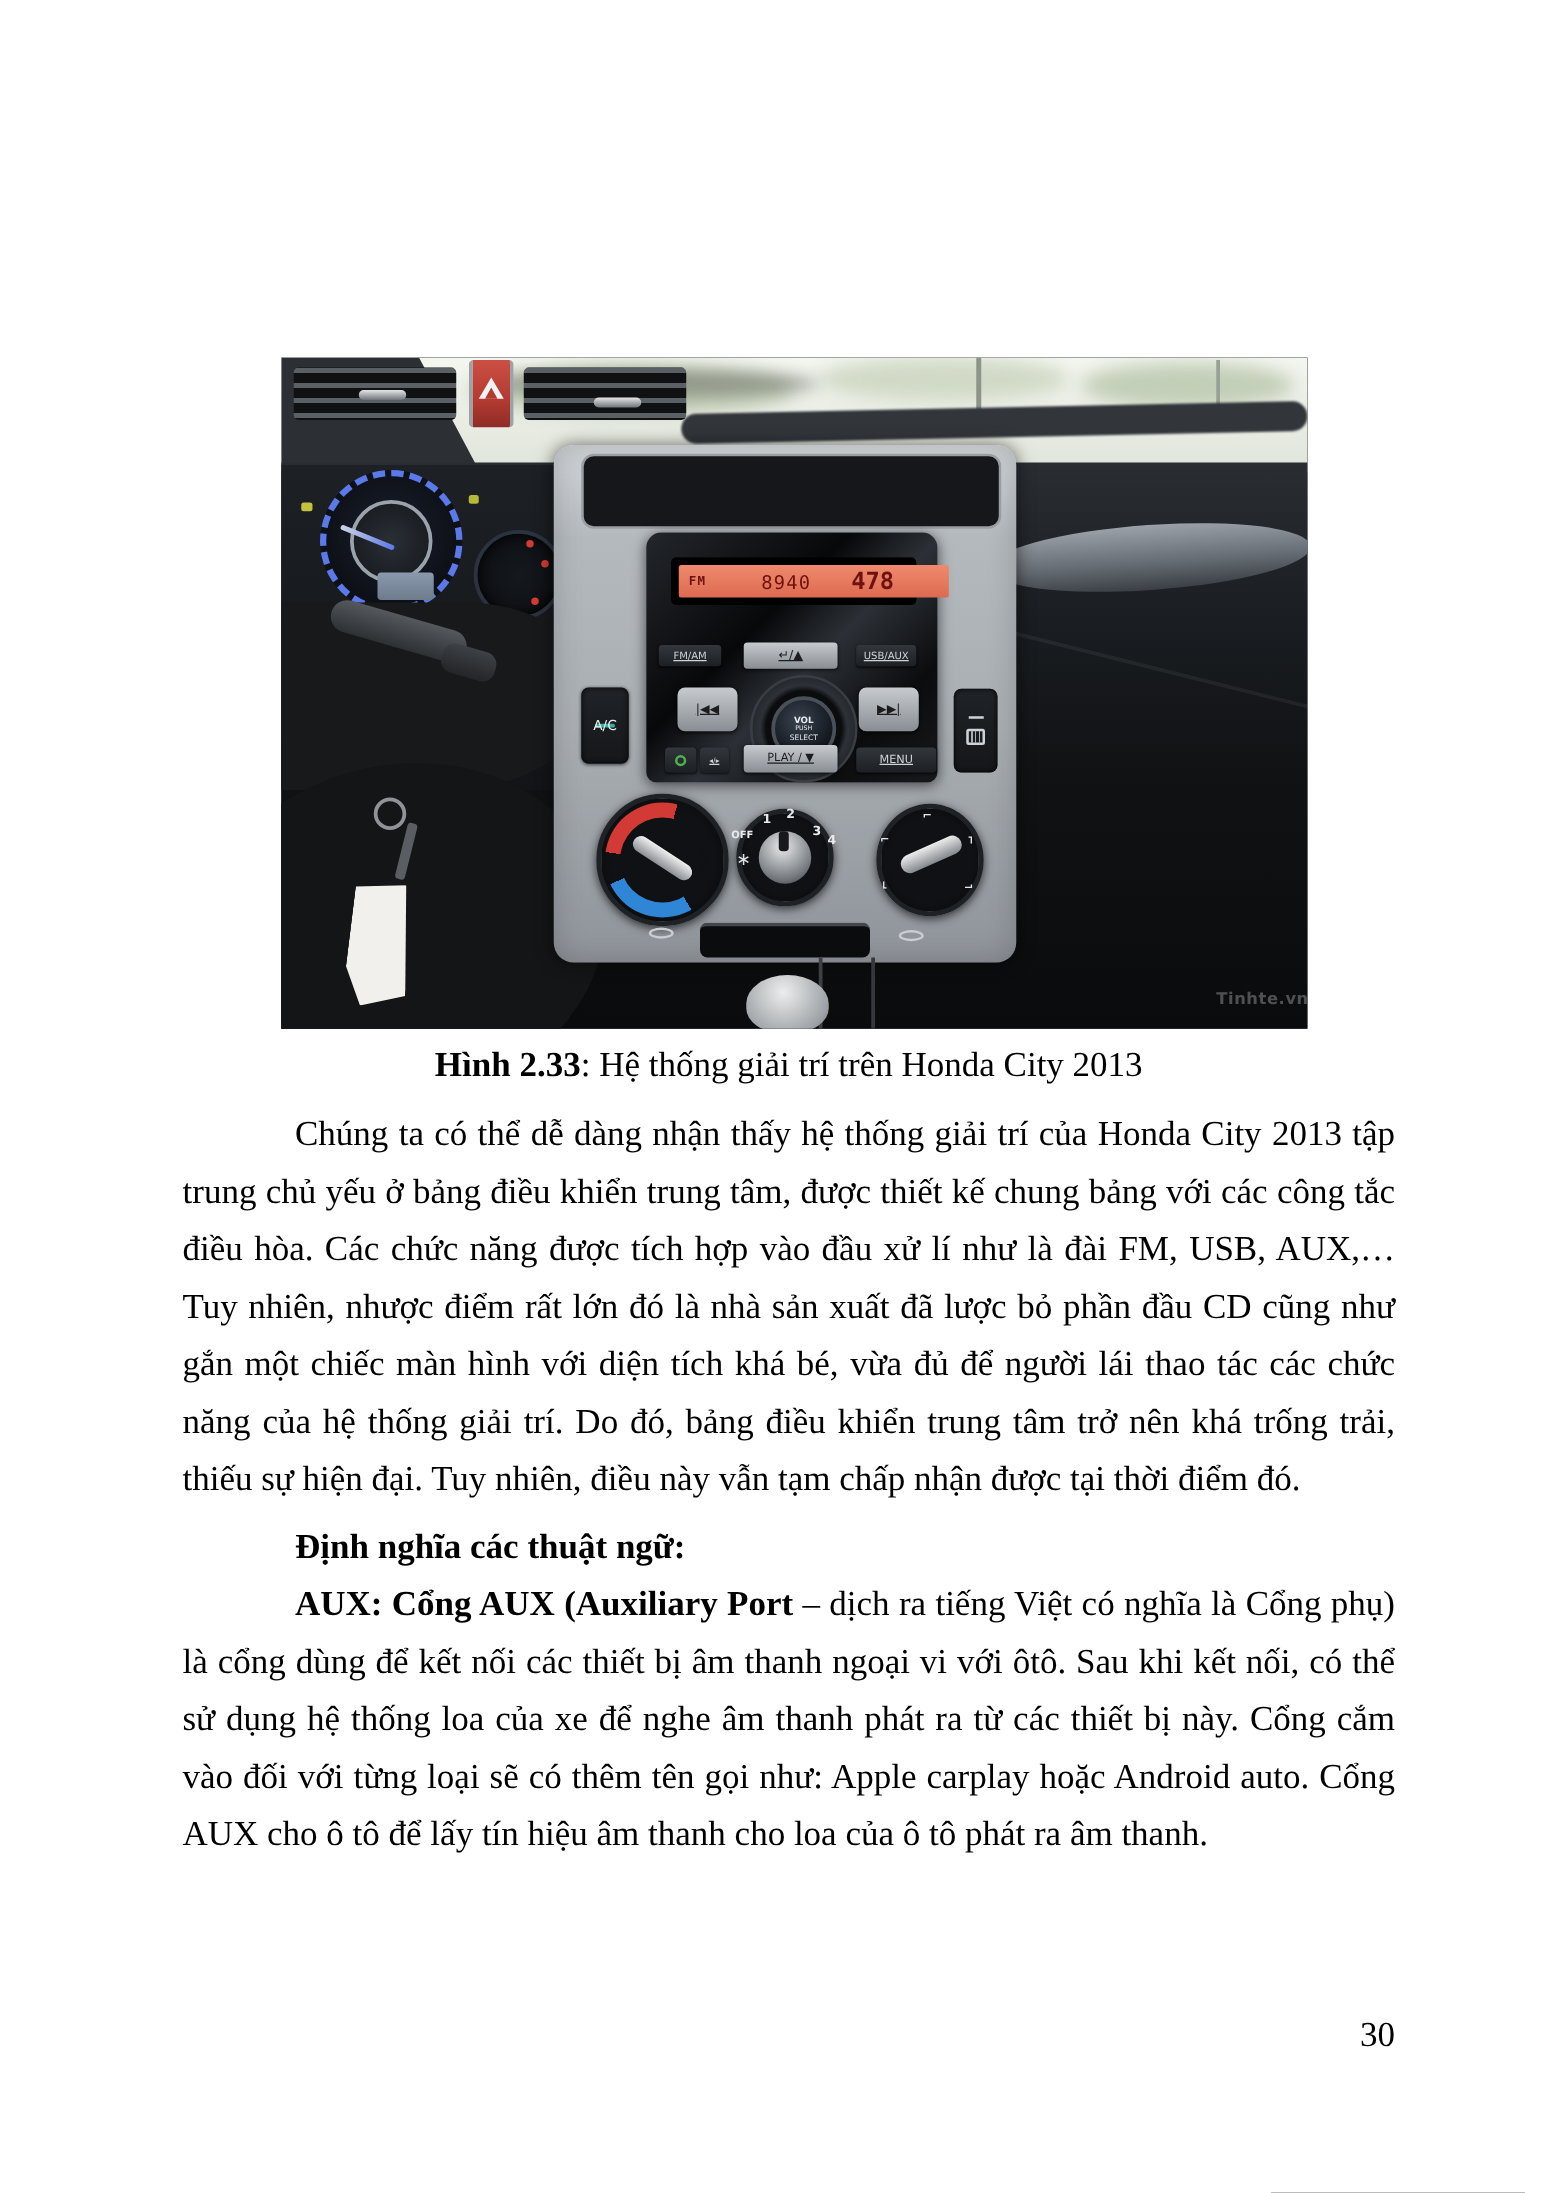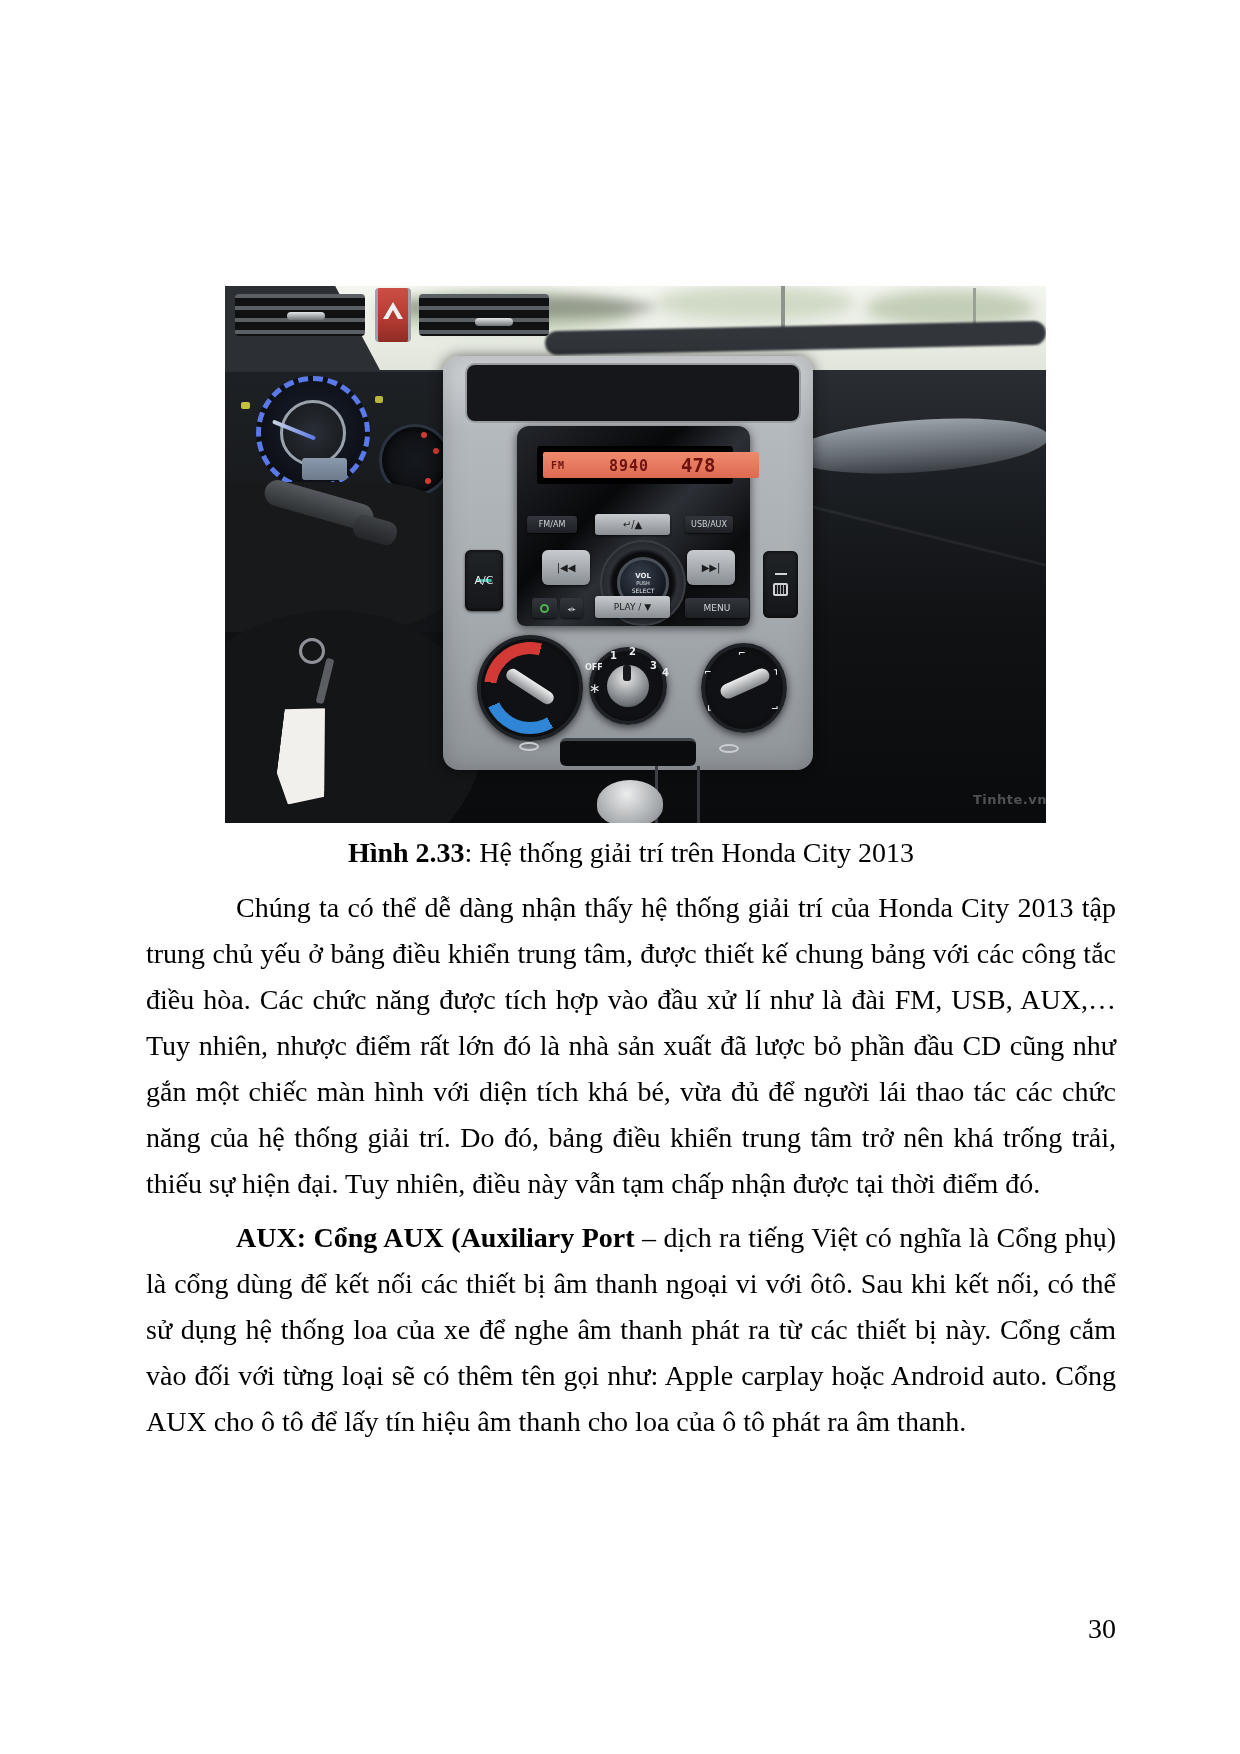--- a/index.html
+++ b/index.html
@@ -60,23 +60,23 @@
   .haz-tri-in{left:163px;top:24px;width:0;height:0;border-left:5px solid transparent;border-right:5px solid transparent;border-bottom:9px solid #b23a31;}
 
   .headunit{left:292px;top:140px;width:233px;height:200px;border-radius:12px 12px 8px 8px;
     background:linear-gradient(135deg,#23262b 0%,#07080a 38%,#2c3036 55%,#0b0c0e 78%,#17191c 100%);
     box-shadow:0 2px 10px rgba(0,0,0,.6);}
   .disp-bezel{left:312px;top:160px;width:196px;height:38px;background:#000;border-radius:4px;box-shadow:inset 0 0 6px #000;}
   .display{left:318px;top:166px;width:216px;height:26px;border-radius:2px;background:linear-gradient(180deg,#ef8a6d 0%,#dd6covers 0%,#dd6a50 100%);
     background:linear-gradient(180deg,#ef8a6d 0%,#dd6a50 100%);
     font-family:"DejaVu Sans Mono",monospace;color:#6e1210;}
   .disp-band{left:8px;top:8px;font-size:10px;font-weight:bold;letter-spacing:1px;}
-  .disp-freq{left:66px;top:5px;font-size:15px;font-weight:bold;letter-spacing:1px;}
+  .disp-freq{left:66px;top:5px;font-size:15px;font-weight:normal;letter-spacing:1px;}
   .disp-preset{left:138px;top:2px;font-size:19px;font-weight:bold;}
-  .btn{font-family:"DejaVu Sans",sans-serif;display:flex;align-items:center;justify-content:center;border-radius:3px;}
+  .btn{font-family:"DejaVu Sans",sans-serif;display:flex;align-items:center;justify-content:center;border-radius:3px;text-decoration:underline;}
   .btn-dark{background:linear-gradient(180deg,#33373d,#1c1f23);color:#cfd3d8;box-shadow:0 1px 2px rgba(0,0,0,.7);}
   .btn-silver{background:linear-gradient(180deg,#c7cbcf,#898e94);color:#1d1d1f;box-shadow:0 1px 3px rgba(0,0,0,.7);}
   .b-fmam{left:302px;top:230px;width:50px;height:17px;font-size:8px;}
   .b-eject{left:370px;top:228px;width:75px;height:21px;font-size:10px;}
   .b-usbaux{left:460px;top:230px;width:48px;height:17px;font-size:8px;}
   .b-seekL{left:317px;top:264px;width:48px;height:35px;font-size:10px;border-radius:6px;}
   .b-seekR{left:462px;top:264px;width:48px;height:35px;font-size:10px;border-radius:6px;}
   .knob-outer{left:375px;top:254px;width:86px;height:86px;border-radius:50%;background:radial-gradient(circle,#0b0c0e 52%,#2e3238 60%,#0e0f11 100%);border:2px solid #3a3e44;}
   .knob-inner{left:392px;top:271px;width:52px;height:52px;border-radius:50%;background:radial-gradient(circle at 42% 35%,#39424f,#10141b 75%);border:3px solid #4a5058;
     display:flex;flex-direction:column;align-items:center;justify-content:center;color:#e8eaee;font-family:"DejaVu Sans",sans-serif;}
@@ -239,20 +239,21 @@
 
   <div class="caption" style="top:830px;">
     <b>Hình 2.33</b><span>: Hệ thống giải trí trên Honda City 2013</span>
   </div>
 
   <div class="textblock indent" style="top:885px;">
     <span>Chúng ta có thể dễ dàng nhận thấy hệ thống giải trí của Honda City 2013 tập trung chủ yếu ở bảng điều khiển trung tâm, được thiết kế chung bảng với các công tắc điều hòa. Các chức năng được tích hợp vào đầu xử lí như là đài FM, USB, AUX,… Tuy nhiên, nhược điểm rất lớn đó là nhà sản xuất đã lược bỏ phần đầu CD cũng như gắn một chiếc màn hình với diện tích khá bé, vừa đủ để người lái thao tác các chức năng của hệ thống giải trí. Do đó, bảng điều khiển trung tâm trở nên khá trống trải, thiếu sự hiện đại. Tuy nhiên, điều này vẫn tạm chấp nhận được tại thời điểm đó.</span>
   </div>
 
   <div class="textblock" style="top:1215px;">
+    <div class="indent" style="font-weight:bold;">Định nghĩa các thuật ngữ:</div>
     <div class="indent">
       <b class="u">AUX:</b><b> Cổng AUX (Auxiliary Port</b><span> – dịch ra tiếng Việt có nghĩa là Cổng phụ) là cổng dùng để kết nối các thiết bị âm thanh ngoại vi với ôtô. Sau khi kết nối, có thể sử dụng hệ thống loa của xe để nghe âm thanh phát ra từ các thiết bị này. Cổng cắm vào đối với từng loại sẽ có thêm tên gọi như: Apple carplay hoặc Android auto. Cổng AUX cho ô tô để lấy tín hiệu âm thanh cho loa của ô tô phát ra âm thanh.</span>
     </div>
   </div>
 
   <div class="pagenum">30</div>
 
 </div>
 
 </body></html>

